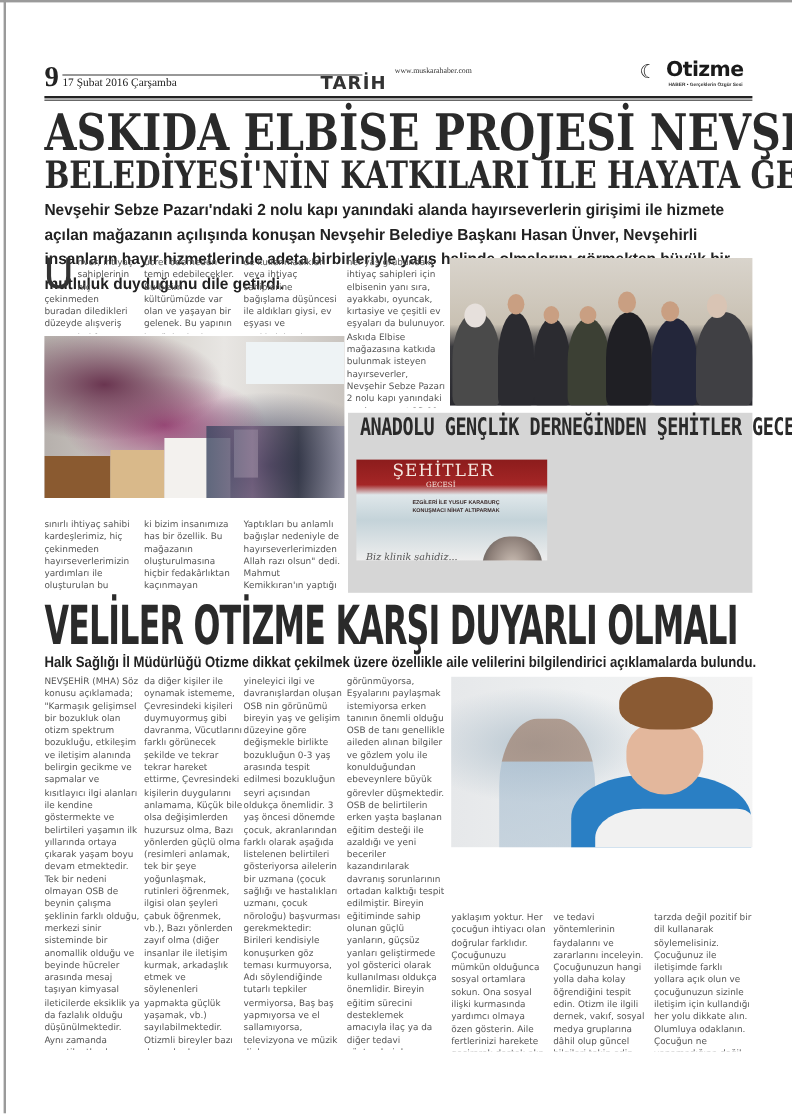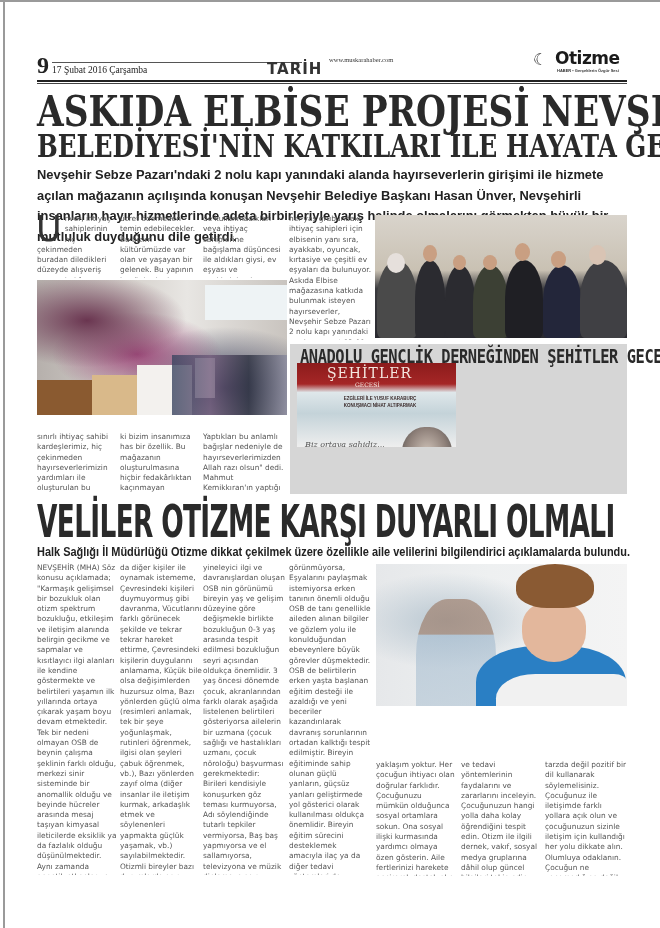--- a/index.html
+++ b/index.html
@@ -41,21 +41,21 @@
   .store-shelf { position: absolute; background: #8a5a30; }
   .store-counter { position: absolute; background: #f3f1ee; }
 
   .crowd-photo { left: 375px; top: 215px; width: 252px; height: 123px;
     background: linear-gradient(180deg, #d9d4cc 0%, #c9c1b3 45%, #3a3a3e 60%, #2a2a30 100%); }
   .person { position: absolute; border-radius: 50% 50% 10% 10%; background: #2b2b30; }
   .head { position: absolute; border-radius: 50%; background: #c99f82; }
 
   .sehitler-box { position: absolute; left: 290px; top: 344px; width: 337px; height: 150px; background: #d6d6d6; }
   .sehitler-title { position: absolute; left: 300px; top: 345px; font-family: "DejaVu Sans Mono", monospace; font-weight: bold; font-size: 17.5px; color: #2a2a2a; letter-spacing: -0.5px; transform-origin: left top; transform: scale(0.88, 1.15); white-space: nowrap; }
-  .poster { position: absolute; left: 297px; top: 363px; width: 159px; height: 84px; background: linear-gradient(180deg, #8c1c1c 0%, #a52626 25%, #dfe7ea 35%, #c4d3d9 60%, #eeeeee 100%); overflow: hidden; }
+  .poster { position: absolute; left: 297px; top: 383px; width: 159px; height: 84px; background: linear-gradient(180deg, #8c1c1c 0%, #a52626 25%, #dfe7ea 35%, #c4d3d9 60%, #eeeeee 100%); overflow: hidden; }
   .poster-title { position: absolute; left: 30px; top: 2px; font-family: "DejaVu Serif", serif; font-size: 14px; color: #f5e8e0; letter-spacing: 1px; }
   .poster-sub { position: absolute; left: 58px; top: 18px; font-family: "DejaVu Serif", serif; font-size: 6px; color: #f5e8e0; }
   .poster-line { position: absolute; left: 18px; width: 130px; font-size: 4.5px; font-weight: bold; color: #3a2a2a; text-align: center; }
   .poster-script { position: absolute; left: 8px; top: 77px; font-family: "DejaVu Serif", serif; font-style: italic; font-size: 8px; color: #555; }
   .poster-face { position: absolute; left: 105px; top: 64px; width: 50px; height: 56px; border-radius: 45% 45% 10% 10%; background: radial-gradient(ellipse at 50% 45%, #cfc2b8 0%, #8e8079 55%, #444 100%); }
   .poster-tag { position: absolute; font-size: 3.8px; color: #fff; background: #b22; padding: 0 2px; }
   .poster-info { position: absolute; font-size: 3.8px; color: #333; font-weight: bold; }
 
   
   .h2 { position: absolute; left: 37px; top: 496px; font-family: "DejaVu Sans", sans-serif; font-weight: bold; font-size: 40px; color: #2a2a2a; white-space: nowrap; transform-origin: left top; transform: scale(0.66, 1.12); letter-spacing: -1px; }
@@ -135,21 +135,21 @@
   <div class="head" style="left:214px; top:30px; width:17px; height:20px; background:#d9c4b4;"></div>
 </div>
 
 <div class="sehitler-box"></div>
 <div class="sehitler-title">ANADOLU GENÇLİK DERNEĞİNDEN ŞEHİTLER GECESİ</div>
 <div class="poster">
   <span class="poster-title">ŞEHİTLER</span>
   <span class="poster-sub">GECESİ</span>
   <div class="poster-line" style="top:33px;">EZGİLERİ İLE YUSUF KARABURÇ</div>
   <div class="poster-line" style="top:40px;">KONUŞMACI NİHAT ALTIPARMAK</div>
-  <span class="poster-script">Biz ortaya şahidiz...</span>
+  <span class="poster-script">Biz klinik şahidiz...</span>
   <div class="poster-face"></div>
   <span class="poster-tag" style="left:16px; top:100px;">TARİH</span>
   <span class="poster-info" style="left:4px; top:107px; width:70px;">17.02.2016 ÇARŞAMBA SAAT: 19:30</span>
   <span class="poster-tag" style="left:83px; top:102px;">YER</span>
   <span class="poster-info" style="left:78px; top:109px; width:50px;">KAPADOKYA KÜLTÜR MERKEZİ</span>
 </div>
 
 <div class="h2">VELİLER OTİZME KARŞI DUYARLI OLMALI</div>
 <div class="deck2">Halk Sağlığı İl Müdürlüğü Otizme dikkat çekilmek üzere özellikle aile velilerini bilgilendirici açıklamalarda bulundu.</div>
 

